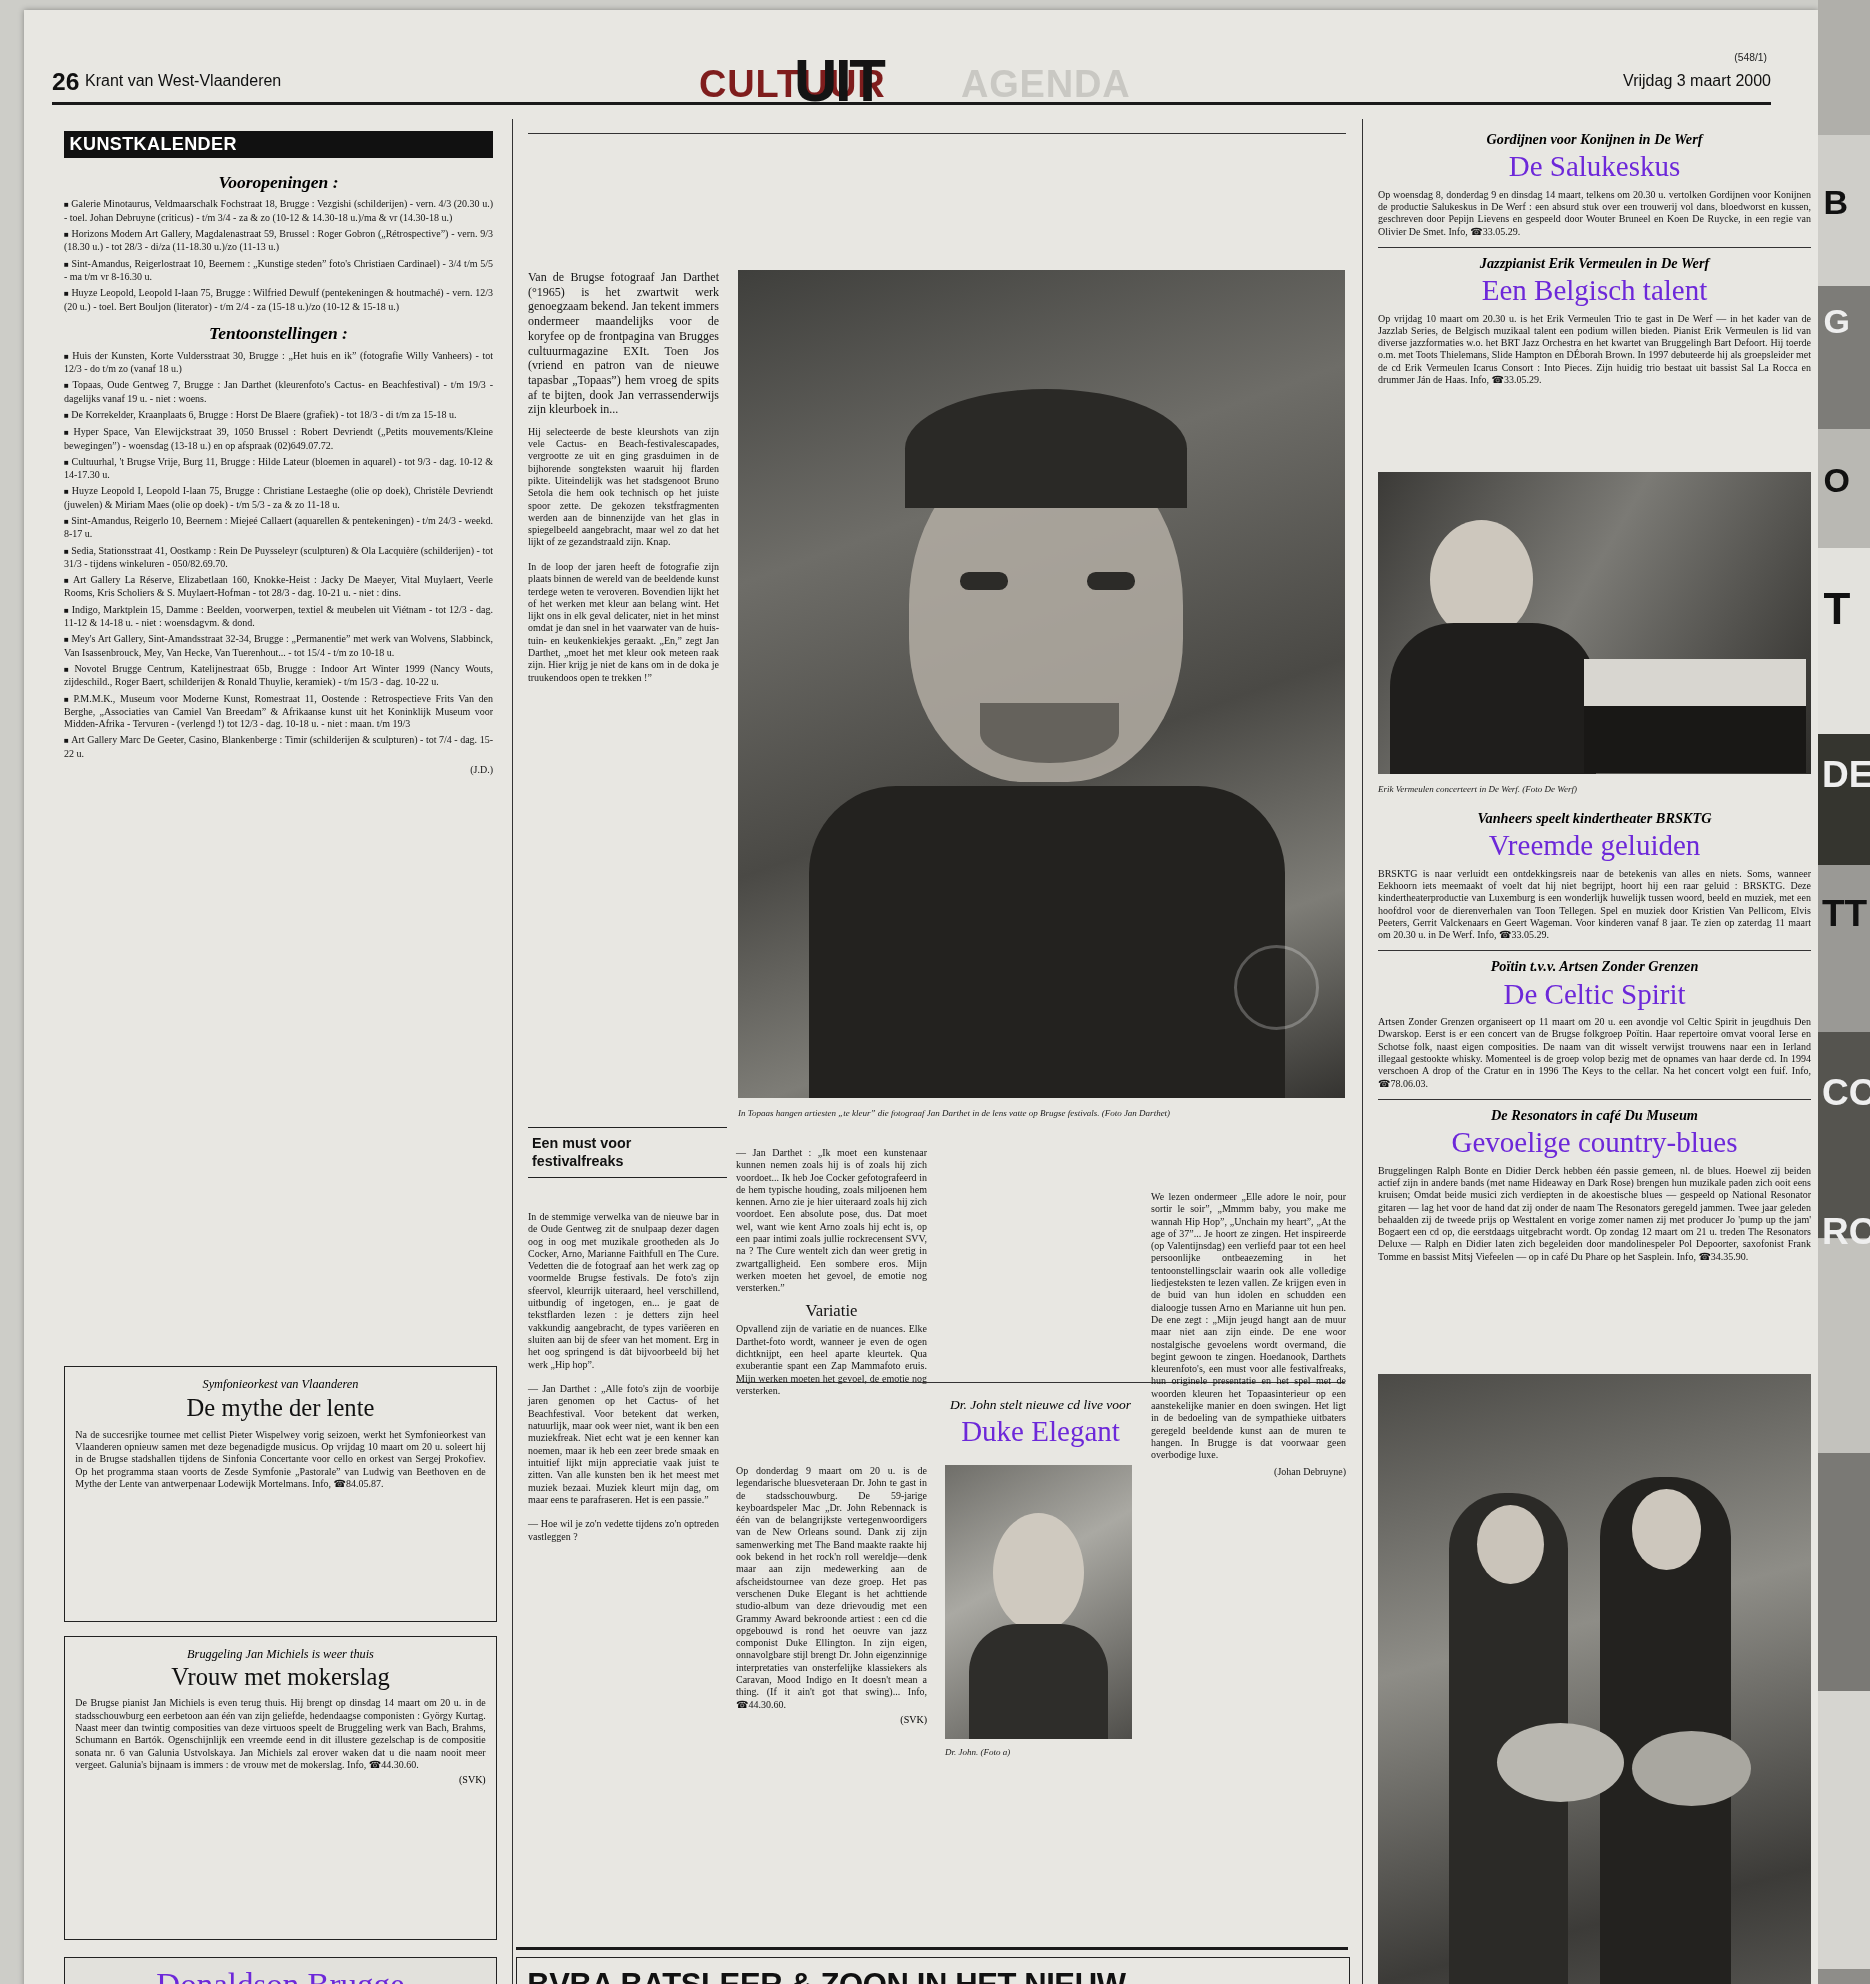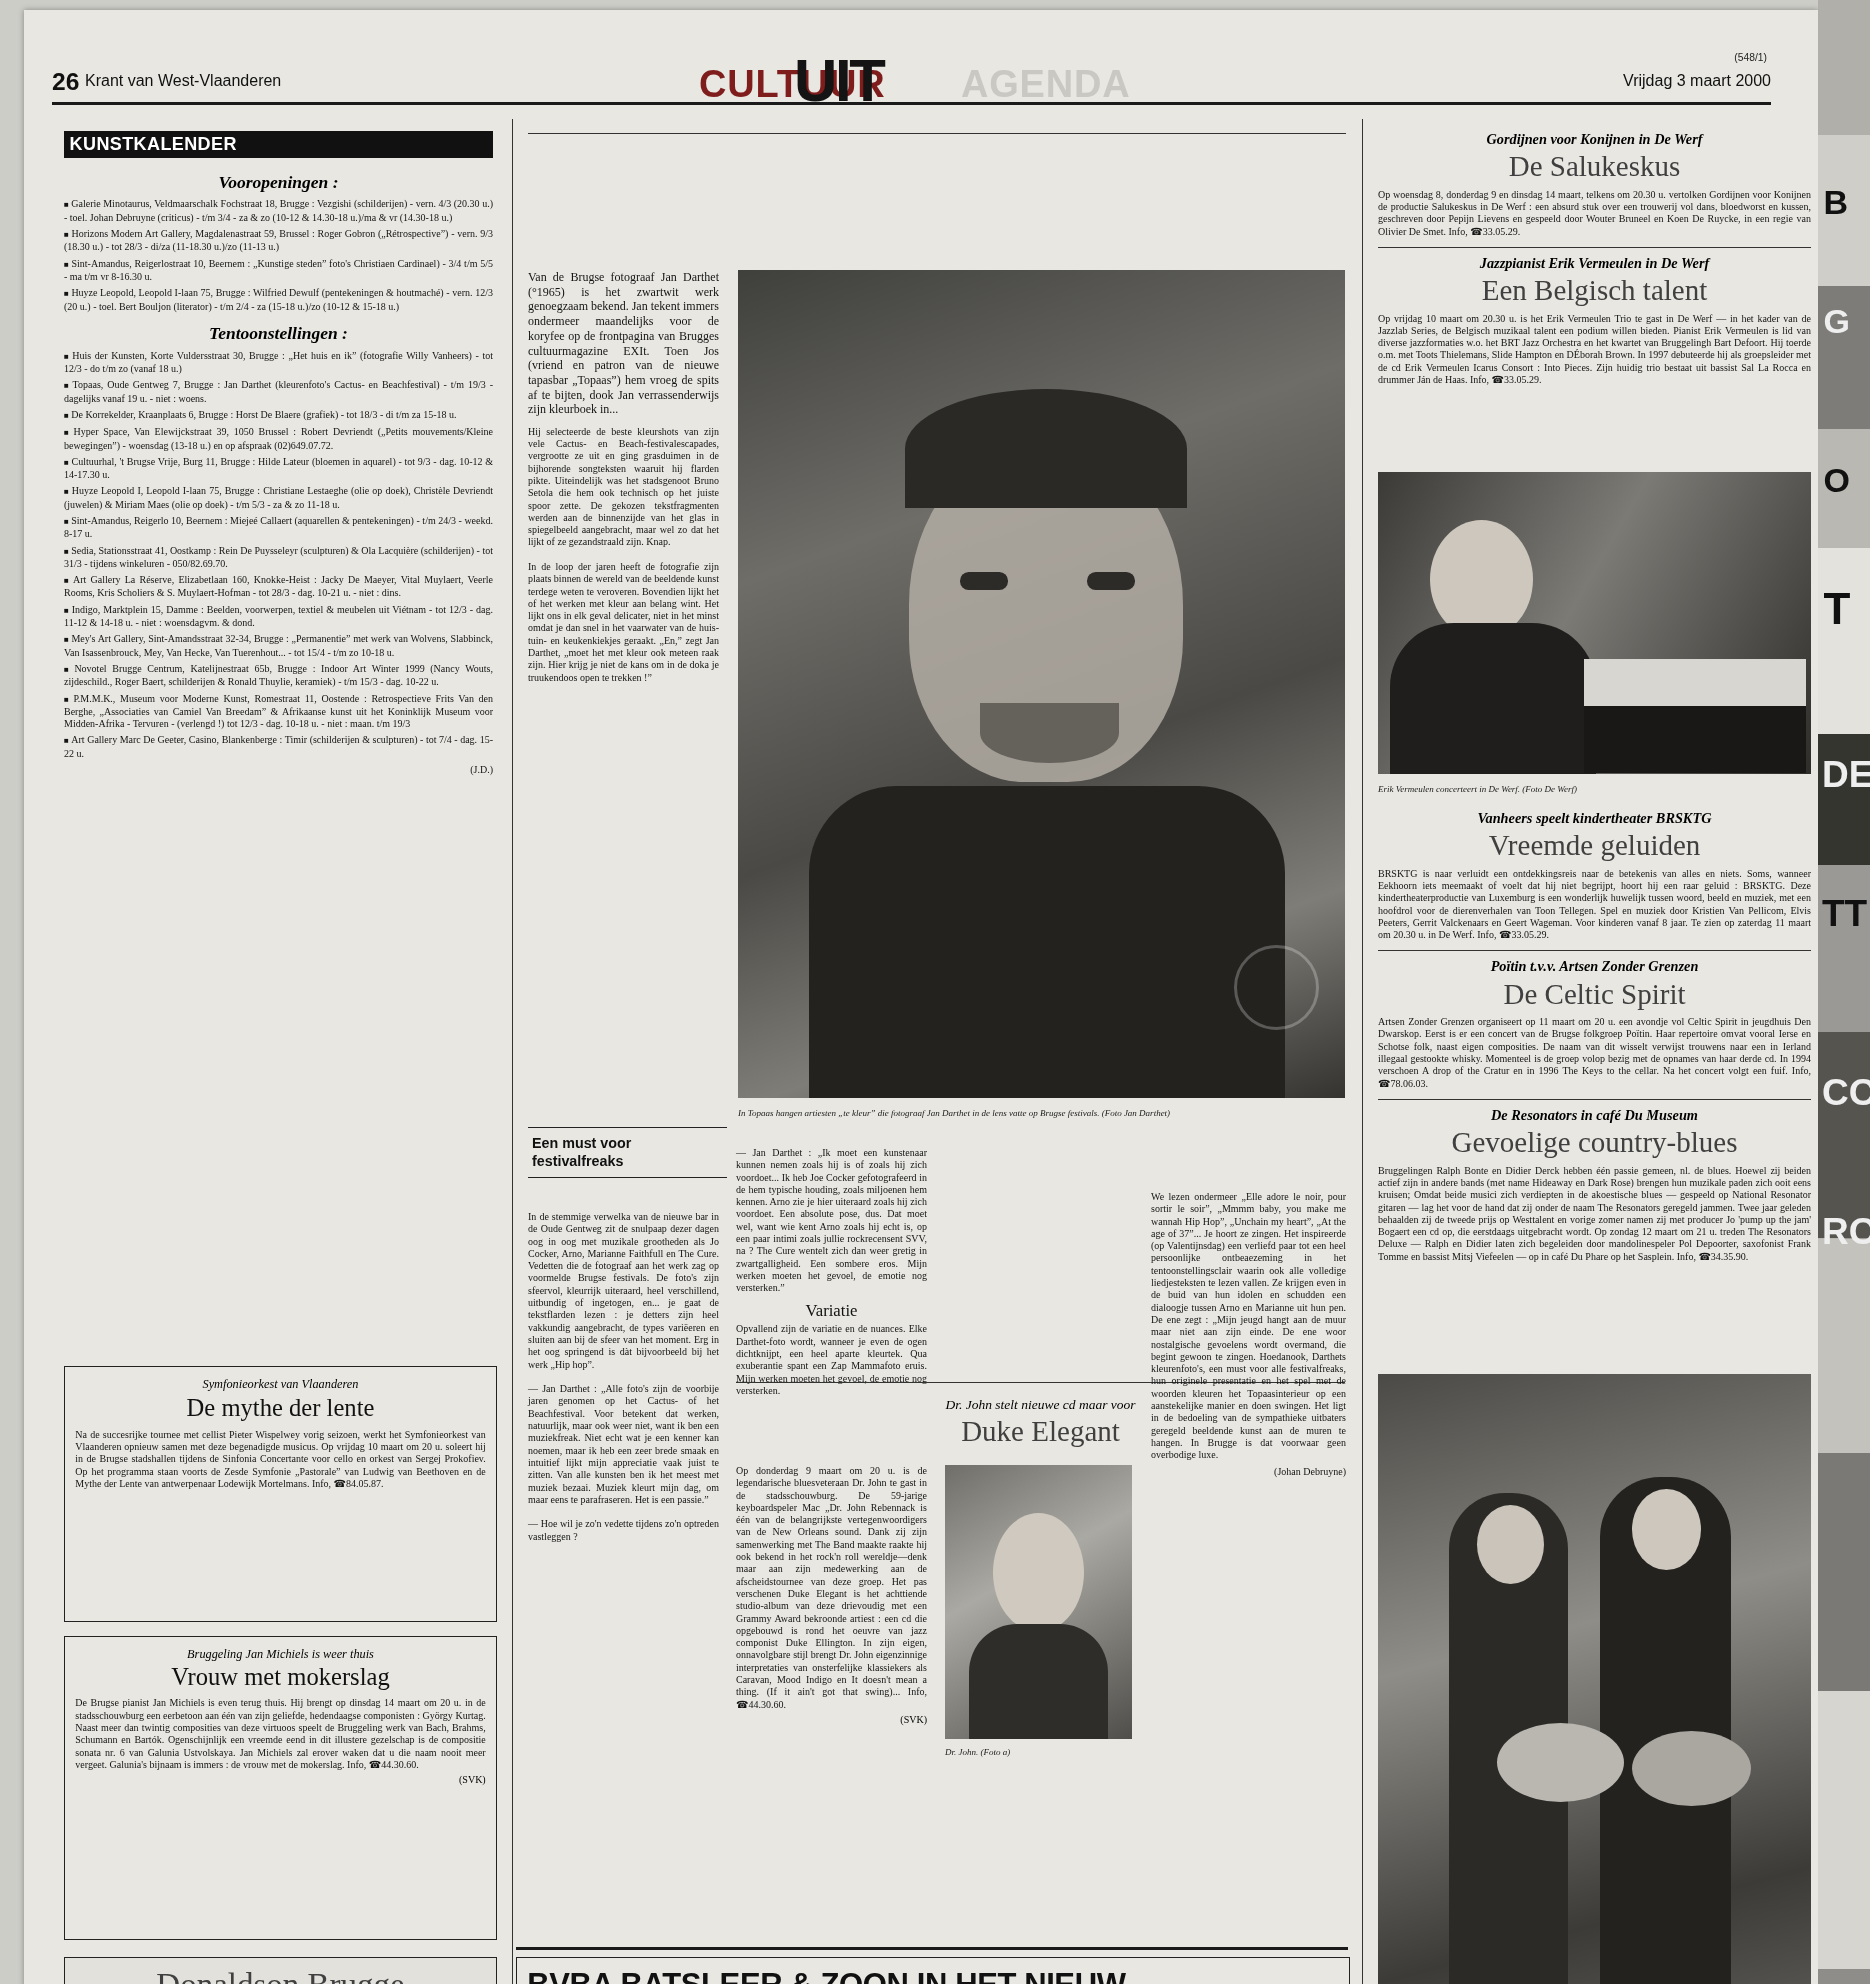--- a/index.html
+++ b/index.html
@@ -80,21 +80,21 @@
   .body { font-family:"Liberation Serif", serif; font-size:10px; line-height:12.3px; text-align:justify; color:#141414; }
   .body p { margin:0 0 4px 0; }
   .sq::before { content:"\25A0"; font-size:8px; margin-right:2.4px; }
   .secthead {
     font-family:"Liberation Sans", sans-serif; font-weight:bold; color:#fff;
     background:#111; font-size:18px; letter-spacing:0.4px; padding:3.2px 5.6px;
   }
   .scripthead { font-family:"Liberation Serif", serif; font-style:italic; font-weight:bold; font-size:17.5px; text-align:center; }
   .kicker { font-family:"Liberation Serif", serif; font-style:italic; font-size:12.3px; text-align:center; }
   .headline { font-family:"Liberation Serif", serif; font-size:44px; text-align:center; line-height:1.05; color:#111; }
-  .headline2 { font-family:"Liberation Serif", serif; font-size:29px; text-align:center; line-height:1.05; color:#404040; }
+  .headline2 { font-family:"Liberation Serif", serif; font-size:29px; text-align:center; line-height:1.05; color:#6d28d9; }
   .headline3 { font-family:"Liberation Serif", serif; font-size:24.6px; text-align:center; line-height:1.06; color:#111; }
   .caption { font-family:"Liberation Serif", serif; font-style:italic; font-size:9px; line-height:11px; color:#1b1b1b; }
   .byline { font-family:"Liberation Serif", serif; font-size:10px; text-align:right; }
   .photo { background:#6f6f6c; position:absolute; overflow:hidden; }
 
   .boxborder { position:absolute; border:1.2px solid #222; }
   .lead { font-size:12px; line-height:14.7px; }
   .pullbox {
     position:absolute; border-top:1.2px solid #222; border-bottom:1.2px solid #222;
     font-family:"Liberation Sans", sans-serif; font-weight:bold; font-size:14.3px;
@@ -236,21 +236,21 @@
   </div>
 
   <div class="col" style="left:736px;top:1147px;width:191px;">
     <div class="body">— Jan Darthet : „Ik moet een kunstenaar kunnen nemen zoals hij is of zoals hij zich voordoet... Ik heb Joe Cocker gefotografeerd in de hem typische houding, zoals miljoenen hem kennen. Arno zie je hier uiteraard zoals hij zich voordoet. Een absolute pose, dus. Dat moet wel, want wie kent Arno zoals hij echt is, op een paar intimi zoals jullie rockrecensent SVV, na ? The Cure wentelt zich dan weer gretig in zwartgalligheid. Een sombere eros. Mijn werken moeten het gevoel, de emotie nog versterken.”</div>
     <div class="headline3" style="font-size:16.7px;margin:7.1px 0 4px 0;">Variatie</div>
     <div class="body">Opvallend zijn de variatie en de nuances. Elke Darthet-foto wordt, wanneer je even de ogen dichtknijpt, een heel aparte kleurtek. Qua exuberantie spant een Zap Mammafoto eruis. Mijn werken moeten het gevoel, de emotie nog versterken.</div>
   </div>
 
   <div class="hrule" style="left:736px;top:1382px;width:609px;"></div>
   <div class="col" style="left:736px;top:1397px;width:609px;">
-    <div class="kicker" style="font-size:13.5px;">Dr. John stelt nieuwe cd maar voor</div>
+    <div class="kicker" style="font-size:13.5px;">Dr. John stelt nieuwe cd live voor</div>
     <div class="headline2" style="margin-top:3.2px;">Duke Elegant</div>
   </div>
   <div class="col" style="left:736px;top:1465px;width:191px;">
     <div class="body">Op donderdag 9 maart om 20 u. is de legendarische bluesveteraan Dr. John te gast in de stadsschouwburg. De 59-jarige keyboardspeler Mac „Dr. John Rebennack is één van de belangrijkste vertegenwoordigers van de New Orleans sound. Dank zij zijn samenwerking met The Band maakte raakte hij ook bekend in het rock'n roll wereldje—denk maar aan zijn medewerking aan de afscheidstournee van deze groep. Het pas verschenen Duke Elegant is het achttiende studio-album van deze drievoudig met een Grammy Award bekroonde artiest : een cd die opgebouwd is rond het oeuvre van jazz componist Duke Ellington. In zijn eigen, onnavolgbare stijl brengt Dr. John eigenzinnige interpretaties van onsterfelijke klassiekers als Caravan, Mood Indigo en It doesn't mean a thing. (If it ain't got that swing)... Info, ☎44.30.60.</div>
     <div class="byline" style="margin-top:3.2px;">(SVK)</div>
   </div>
   <div class="photo" style="left:945px;top:1465px;width:187px;height:274px;">
     <div style="position:absolute;inset:0;background:linear-gradient(150deg,#6f6e69 0%,#aaa9a3 40%,#4f4e4a 100%);"></div>
     <div style="position:absolute;left:48px;top:48px;width:91px;height:119px;border-radius:50%;background:#cfc9bf;"></div>
     <div style="position:absolute;left:24px;top:159px;width:139px;height:115px;background:#2e2d2a;border-radius:48px 48px 0 0;"></div>

